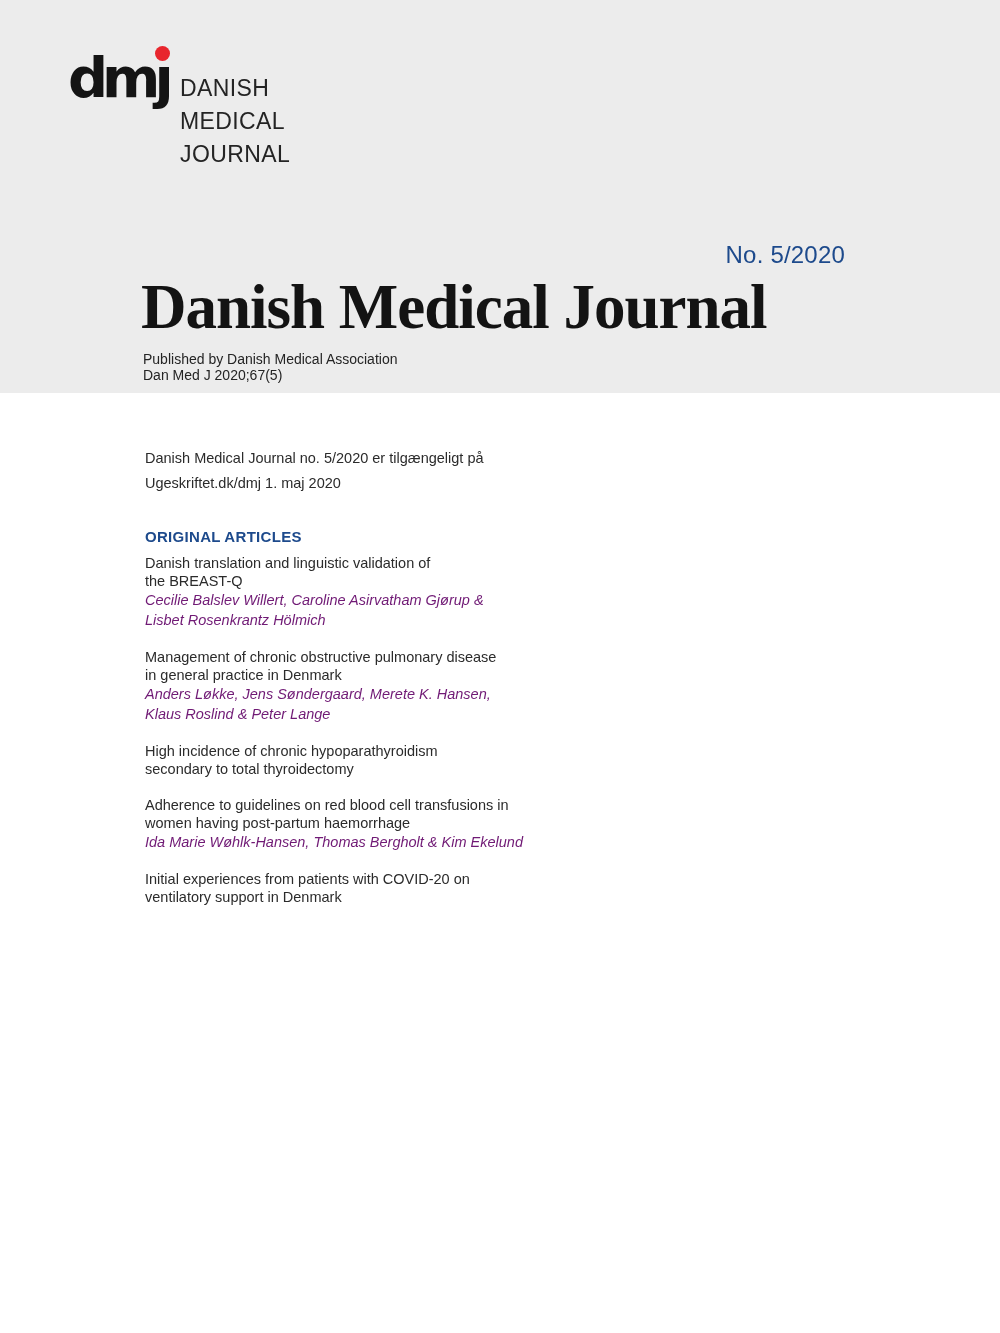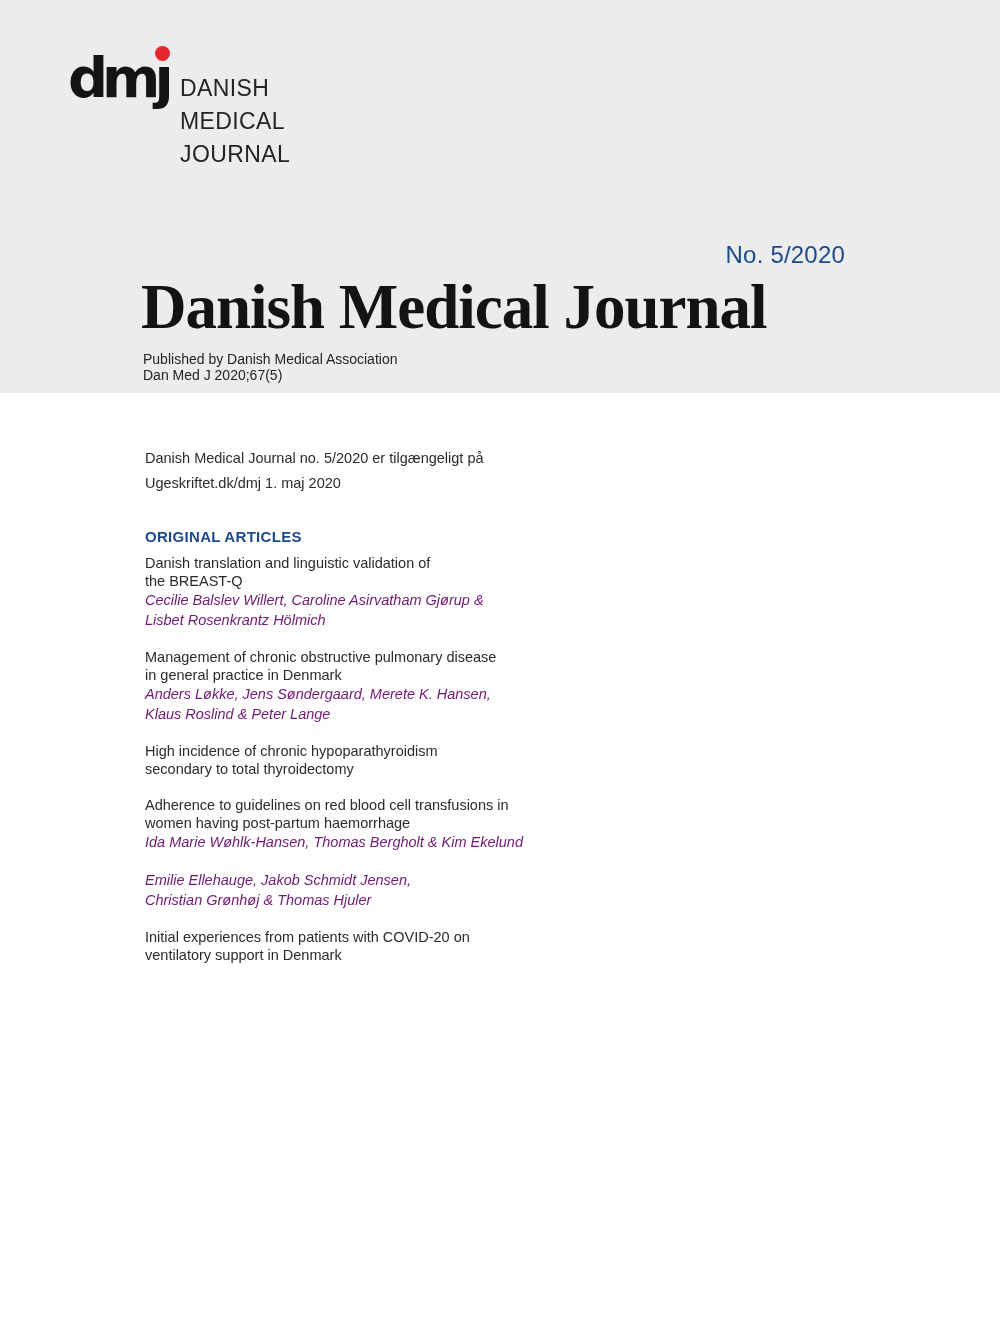--- a/index.html
+++ b/index.html
@@ -184,22 +184,20 @@
       <li class="article-item">
         <div class="article-title">High incidence of chronic hypoparathyroidism
 secondary to total thyroidectomy</div>
       </li>
       <li class="article-item">
         <div class="article-title">Adherence to guidelines on red blood cell transfusions in
 women having post-partum haemorrhage</div>
         <div class="article-authors">Ida Marie Wøhlk-Hansen, Thomas Bergholt &amp; Kim Ekelund</div>
       </li>
       <li class="article-item">
-        <div class="article-authors">Emilie Ellehauge, Jakob Schmidt Jensen,
-Christian Grønhøj &amp; Thomas Hjuler</div>
       </li>
       <li class="article-item">
         <div class="article-title">Initial experiences from patients with COVID-20 on
 ventilatory support in Denmark</div>
       </li>
     </ul>
 
   </main>
 
 </div>

